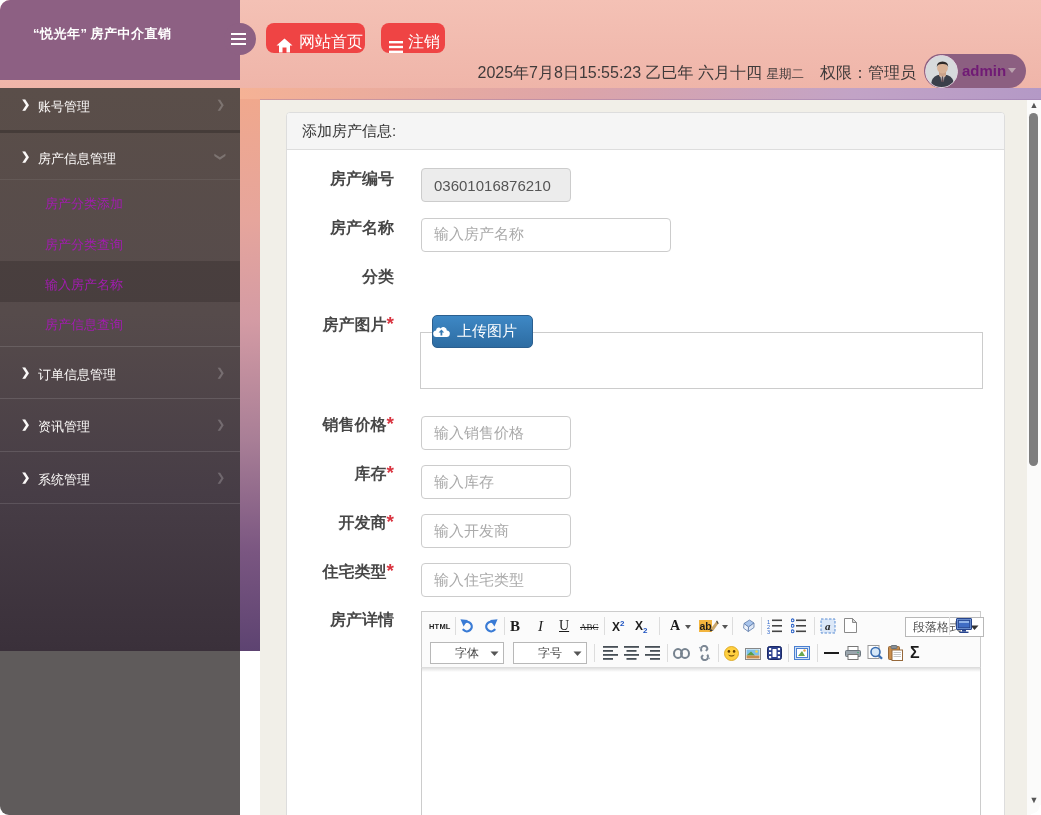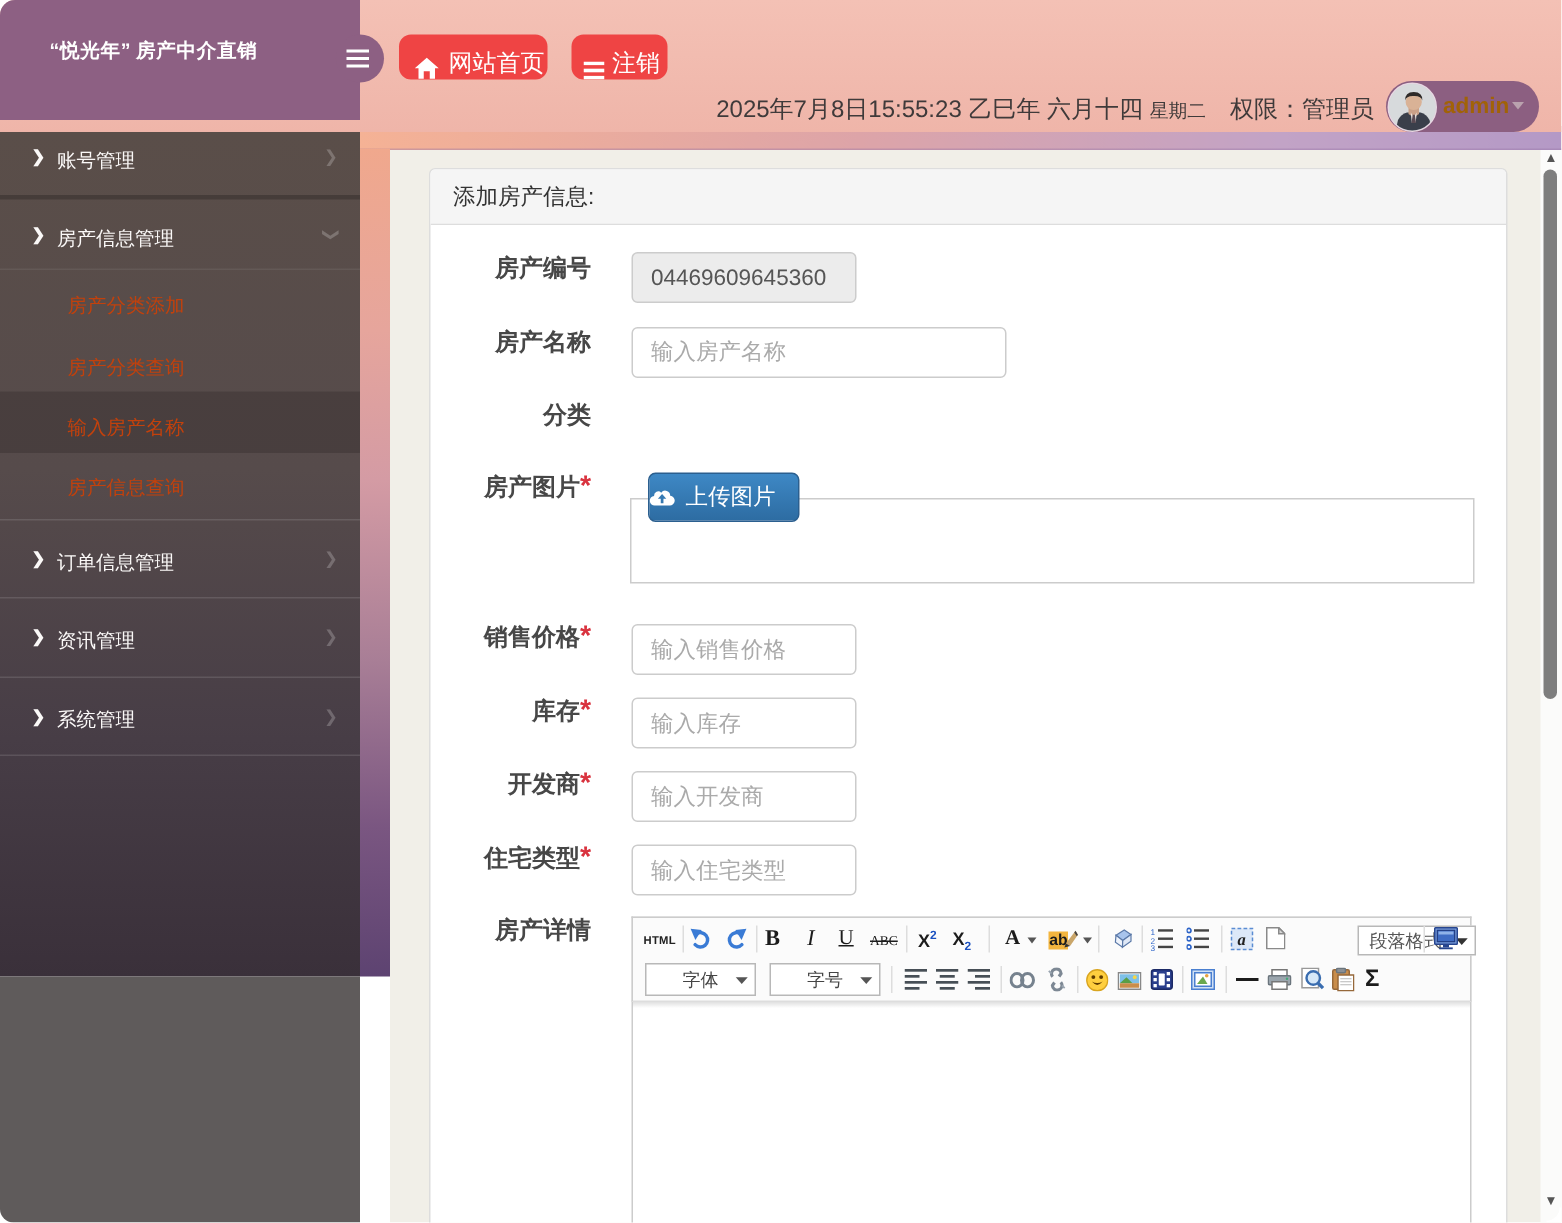--- a/index.html
+++ b/index.html
@@ -24,21 +24,21 @@
 .avatar { left:925px; top:54.5px; width:33px; height:33px; border-radius:50%; border:1.5px solid #e7d7e2; overflow:hidden; background:#cfd4d8; }
 
 
 .strip { left:240px; top:99px; width:20px; height:552px;
   background:linear-gradient(to bottom,#f0a88d 0%,#e6a59c 22%,#d49ba4 40%,#a87e96 62%,#7a5681 82%,#5d4371 100%); }
 .sidebar { left:0; top:88px; width:240px; height:563px;
   background:linear-gradient(to bottom,#5a4e49 0%,#564b4b 40%,#473d46 72%,#3a303a 100%); }
 .greyblock { left:0; top:651px; width:240px; height:164px; background:#5f5b5b; border-bottom-left-radius:9px; }
 .mi { position:absolute; left:0; width:240px; color:#fbf9f8; font-size:13px; }
 .mtext { position:absolute; left:38px; }
-.stext { position:absolute; left:45px; color:#c2410c; }
+.stext { position:absolute; left:45px; color:#a21caf; }
 .chevL { position:absolute; left:21px; font-weight:bold; font-size:11px; }
 .chevR { position:absolute; left:216px; color:rgba(255,255,255,0.22); font-size:11px; }
 .divider { position:absolute; left:0; width:240px; height:1px; background:rgba(255,255,255,0.12); }
 
 
 .main { left:260px; top:100px; width:781px; height:715px; background:#f1efe8; }
 .panel { left:286px; top:112px; width:719px; height:710px; background:#fff;
   border:1px solid #ddd; border-radius:4px; }
 .phead { left:287px; top:113px; width:717px; height:37px; background:#f5f5f5;
   border-bottom:1px solid #ddd; border-radius:3px 3px 0 0; color:#333; font-size:15px;
@@ -89,21 +89,21 @@
   <div class="abs hbtn" style="left:381px; width:64px; padding-left:8px;">
     <svg width="14" height="12" viewBox="0 0 14 12" style="margin-right:5px">
         <rect y="0" width="14" height="2.4" fill="#fff"></rect>
         <rect y="4.8" width="14" height="2.4" fill="#fff"></rect>
         <rect y="9.6" width="14" height="2.4" fill="#fff"></rect>
       </svg>
     注销
   </div>
   <div class="abs date">2025年7月8日15:55:23 乙巳年 六月十四 <span style="font-size:12.5px">星期二</span> 权限：管理员</div>
   <div class="abs pill"></div>
-  <div class="abs" style="left:962px; top:62px; color:#a16207; font-size:15px; font-weight:bold;">admin</div>
+  <div class="abs" style="left:962px; top:62px; color:#701a75; font-size:15px; font-weight:bold;">admin</div>
   <div class="abs" style="left:1008px; top:68px; width:0; height:0; border-left:4.5px solid transparent; border-right:4.5px solid transparent; border-top:5.5px solid #baa2ae;"></div>
   <div class="abs avatar">
     <svg width="33" height="33" viewBox="0 0 33 33">
       <rect width="33" height="33" fill="#d7dadc"></rect>
       <path d="M4 33 L6 24 Q8 20 12 19 L21 19 Q25 20 27 24 L29 33 Z" fill="#3a3f4a"></path>
       <path d="M13 15 L20 15 L20 20 Q16.5 23 13 20 Z" fill="#caa188"></path>
       <circle cx="16.5" cy="12" r="5.4" fill="#d9b296"></circle>
       <path d="M10.8 11 Q10.5 5.5 16.5 5.4 Q22.5 5.5 22.2 11 Q21.5 7.8 16.5 8 Q11.5 7.8 10.8 11 Z" fill="#2e2a28"></path>
       <path d="M14.5 19 L16.5 22 L18.5 19 L17.8 26 L15.2 26 Z" fill="#e8e4e0"></path>
       <path d="M15.8 20.5 L17.2 20.5 L18 26 L15 26 Z" fill="#5a4a52"></path>
@@ -166,21 +166,21 @@
   <div class="lab" style="top:169px;">房产编号</div>
   <div class="lab" style="top:218px;">房产名称</div>
   <div class="lab" style="top:267px;">分类</div>
   <div class="lab" style="top:315px;">房产图片<span class="star">*</span></div>
   <div class="lab" style="top:415px;">销售价格<span class="star">*</span></div>
   <div class="lab" style="top:464px;">库存<span class="star">*</span></div>
   <div class="lab" style="top:513px;">开发商<span class="star">*</span></div>
   <div class="lab" style="top:562px;">住宅类型<span class="star">*</span></div>
   <div class="lab" style="top:610px;">房产详情</div>
 
-  <div class="inp" style="top:168px; width:150px; background:#ececec; color:#555;">04469609645360</div>
+  <div class="inp" style="top:168px; width:150px; background:#ececec; color:#555;">03601016876210</div>
   <div class="inp" style="top:217.5px; width:250px;">输入房产名称</div>
   <div class="abs imgbox"></div>
   <div class="abs upl">
     <svg width="17" height="13" viewBox="0 0 17 13" style="margin-right:7px;">
         <path fill-rule="evenodd" d="M13.8 5.5 A3.3 3.3 0 0 0 7.8 3.5 A2.7 2.7 0 0 0 3.1 5.6 A3.1 3.1 0 0 0 3.7 12 L13.3 12 A3.1 3.1 0 0 0 13.8 5.5 Z M9.3 7.5 L9.3 10.5 L7.5 10.5 L7.5 7.5 L5.6 7.5 L8.4 4.4 L11.2 7.5 Z" fill="#fff"></path>
       </svg>
     上传图片
   </div>
   <div class="inp" style="top:416px; width:150px;">输入销售价格</div>
   <div class="inp" style="top:465px; width:150px;">输入库存</div>

